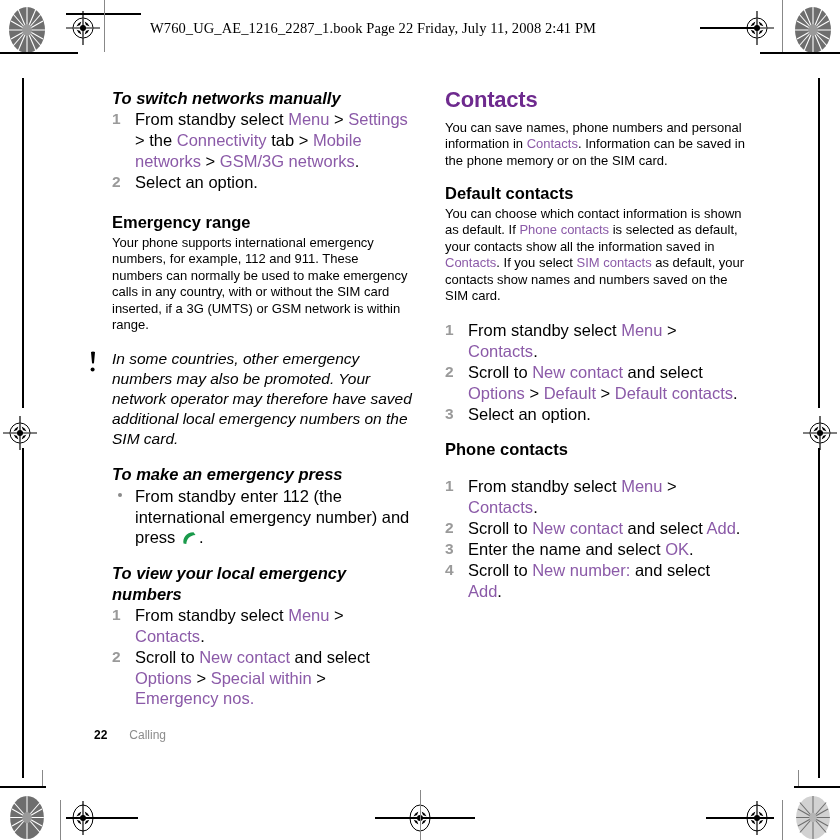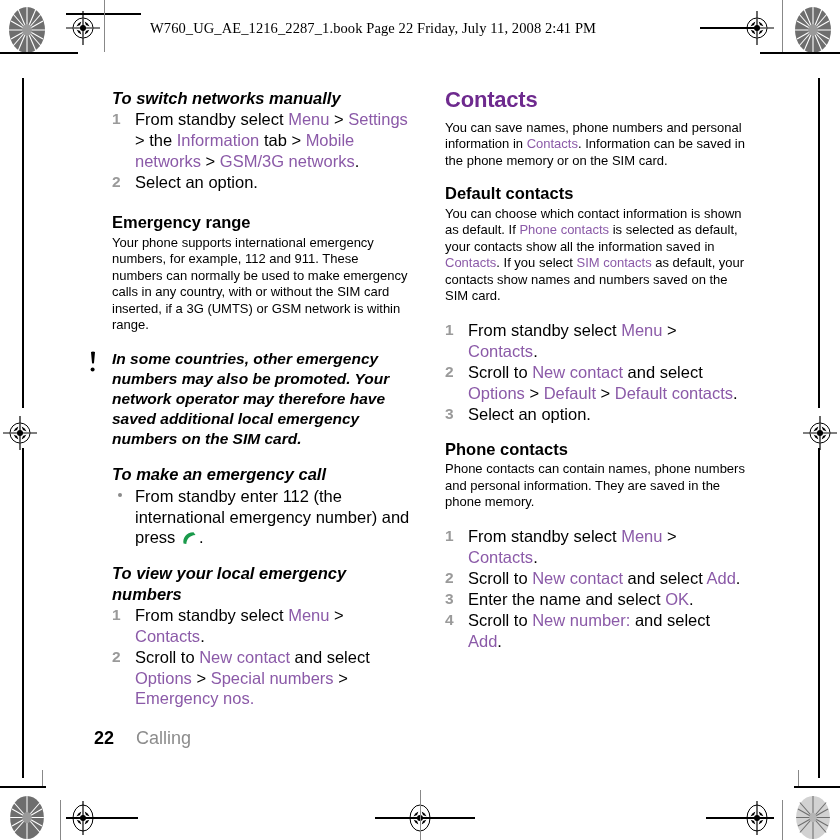--- a/index.html
+++ b/index.html
@@ -113,42 +113,41 @@
   }
 
   
   .note {
     position: relative;
     padding-left: 24px;
     margin-left: -24px;
     font-style: italic;
     font-size: 15.5px;
     line-height: 1.3;
-    font-weight: bold;
   }
   .note .excl {
     position: absolute;
     left: 0; top: 2px;
     width: 10px; height: 22px;
   }
 
   
   .call-icon {
     display: inline-block;
     width: 17px; height: 14px;
     vertical-align: -2px;
     margin: 0 1px;
   }
 
   
   .footer {
     position: absolute;
     left: 94px;
     top: 728px;
-    font-size: 18px;
+    font-size: 12px;
   }
   .footer .pageno { font-weight: bold; color: #000; }
   .footer .sect { color: #8c8c8c; margin-left: 22px; }
 </style>
 </head>
 <body>
 
 <div>
 
   <div class="mark starburst" style="left:8px; top:6px;">
@@ -322,21 +321,21 @@
 </div>
 
 <div class="book-header">W760_UG_AE_1216_2287_1.book  Page 22  Friday, July 11, 2008  2:41 PM</div>
 
 <div class="page">
 
   <div class="col col-left">
 
     <div class="h3">To switch networks manually</div>
     <ol class="steps">
-        <li><span class="num">1</span><span>From standby select </span><span class="ui">Menu</span><span> &gt; </span><span class="ui">Settings</span><span> &gt; the </span><span class="ui">Information</span><span> tab &gt; </span><span class="ui">Mobile networks</span><span> &gt; </span><span class="ui">GSM/3G networks</span><span>.</span></li>
+        <li><span class="num">1</span><span>From standby select </span><span class="ui">Menu</span><span> &gt; </span><span class="ui">Settings</span><span> &gt; the </span><span class="ui">Connectivity</span><span> tab &gt; </span><span class="ui">Mobile networks</span><span> &gt; </span><span class="ui">GSM/3G networks</span><span>.</span></li>
         <li><span class="num">2</span><span>Select an option.</span></li>
       </ol>
 
     <div class="spacer-lg"></div>
 
     <div class="h2">Emergency range</div>
     <p class="body">Your phone supports international emergency numbers, for example, 112 and 911. These numbers can normally be used to make emergency calls in any country, with or without the SIM card inserted, if a 3G (UMTS) or GSM network is within range.</p>
 
     <div class="spacer-md"></div>
 
@@ -345,36 +344,36 @@
         <svg viewBox="0 0 10 22" width="10" height="22">
           <path d="M3 1 q2 -1 4 0 l-1 11 q-1 1 -2 0 z" fill="#000"></path>
           <circle cx="4.6" cy="18.5" r="2" fill="#000"></circle>
         </svg>
       </span>
       <span>In some countries, other emergency numbers may also be promoted. Your network operator may therefore have saved additional local emergency numbers on the SIM card.</span>
     </div>
 
     <div class="spacer-md"></div>
 
-    <div class="h3">To make an emergency call</div>
+    <div class="h3">To make an emergency press</div>
     <ul class="steps">
       <li>
         <span class="bullet"></span>
         <span>From standby enter 112 (the international emergency number) and press </span><span class="call-icon"><svg viewBox="0 0 17 14" width="17" height="14">
               <path d="M2.5 12.5 C1.5 7 5 1.5 12.5 1.2 L14.5 4 C8.5 4.5 5.8 8 5.3 13 Z" fill="#1a9a4b"></path>
             </svg></span><span>.</span>
       </li>
     </ul>
 
     <div class="spacer-md"></div>
 
     <div class="h3">To view your local emergency numbers</div>
     <ol class="steps">
         <li><span class="num">1</span><span>From standby select </span><span class="ui">Menu</span><span> &gt; </span><span class="ui">Contacts</span><span>.</span></li>
-        <li><span class="num">2</span><span>Scroll to </span><span class="ui">New contact</span><span> and select </span><span class="ui">Options</span><span> &gt; </span><span class="ui">Special numbers</span><span> &gt; </span><span class="ui">Emergency nos.</span></li>
+        <li><span class="num">2</span><span>Scroll to </span><span class="ui">New contact</span><span> and select </span><span class="ui">Options</span><span> &gt; </span><span class="ui">Special within</span><span> &gt; </span><span class="ui">Emergency nos.</span></li>
       </ol>
   </div>
 
   <div class="col col-right">
 
     <div class="h1">Contacts</div>
     <p class="body"><span>You can save names, phone numbers and personal information in </span><span class="ui">Contacts</span><span>. Information can be saved in the phone memory or on the SIM card.</span></p>
 
     <div class="spacer-md"></div>
 
@@ -385,21 +384,20 @@
 
     <ol class="steps">
         <li><span class="num">1</span><span>From standby select </span><span class="ui">Menu</span><span> &gt; </span><span class="ui">Contacts</span><span>.</span></li>
         <li><span class="num">2</span><span>Scroll to </span><span class="ui">New contact</span><span> and select </span><span class="ui">Options</span><span> &gt; </span><span class="ui">Default</span><span> &gt; </span><span class="ui">Default contacts</span><span>.</span></li>
         <li><span class="num">3</span><span>Select an option.</span></li>
       </ol>
 
     <div class="spacer-md"></div>
 
     <div class="h2">Phone contacts</div>
-    <p class="body">Phone contacts can contain names, phone numbers and personal information. They are saved in the phone memory.</p>
 
     <div class="spacer-md"></div>
 
     <ol class="steps">
         <li><span class="num">1</span><span>From standby select </span><span class="ui">Menu</span><span> &gt; </span><span class="ui">Contacts</span><span>.</span></li>
         <li><span class="num">2</span><span>Scroll to </span><span class="ui">New contact</span><span> and select </span><span class="ui">Add</span><span>.</span></li>
         <li><span class="num">3</span><span>Enter the name and select </span><span class="ui">OK</span><span>.</span></li>
         <li><span class="num">4</span><span>Scroll to </span><span class="ui">New number:</span><span> and select </span><span class="ui">Add</span><span>.</span></li>
       </ol>
   </div>

